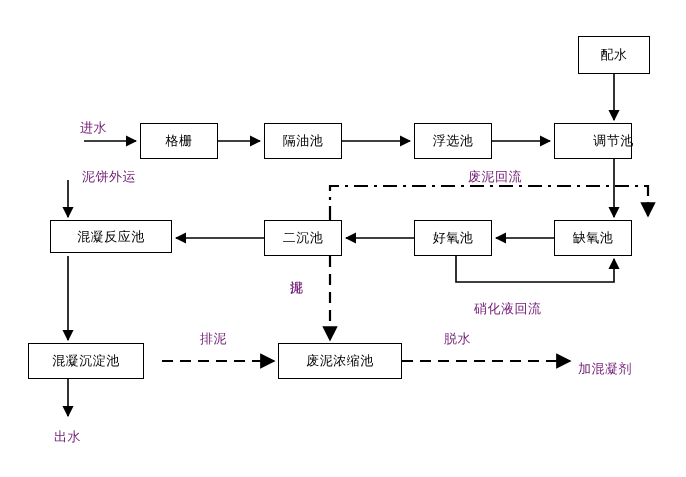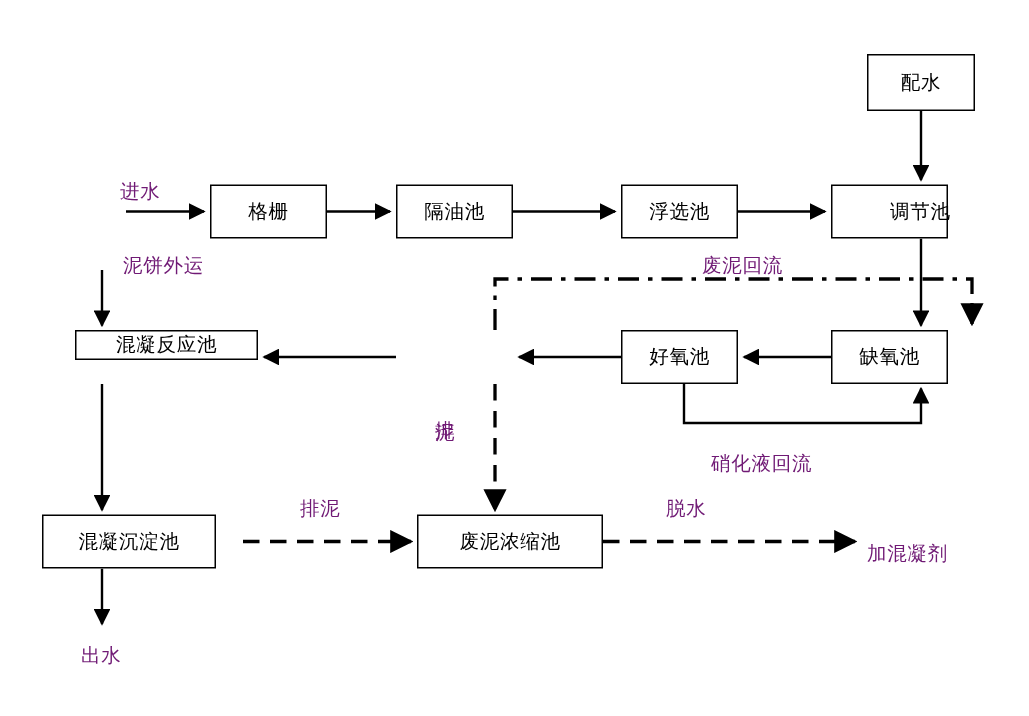--- a/index.html
+++ b/index.html
@@ -121,21 +121,24 @@
   </div>
   <div class="node" style="left:554px;top:123px;width:78px;height:36px;padding-left:41px;">
     <span>调节池</span>
   </div>
   <div class="node" style="left:554px;top:220px;width:78px;height:36px;">
     <span>缺氧池</span>
   </div>
   <div class="node" style="left:414px;top:220px;width:78px;height:36px;">
     <span>好氧池</span>
   </div>
-  <div class="node" style="left:50px;top:220px;width:122px;height:20px;">
+  <div class="node" style="left:264px;top:220px;width:78px;height:36px;">
+    <span>二沉池</span>
+  </div>
+  <div class="node" style="left:50px;top:220px;width:122px;height:33px;">
     <span>混凝反应池</span>
   </div>
   <div class="node" style="left:28px;top:343px;width:116px;height:36px;">
     <span>混凝沉淀池</span>
   </div>
   <div class="node" style="left:278px;top:343px;width:124px;height:36px;">
     <span>废泥浓缩池</span>
   </div>
 
   <div class="label" style="left:80px;top:119px;">进水</div>

